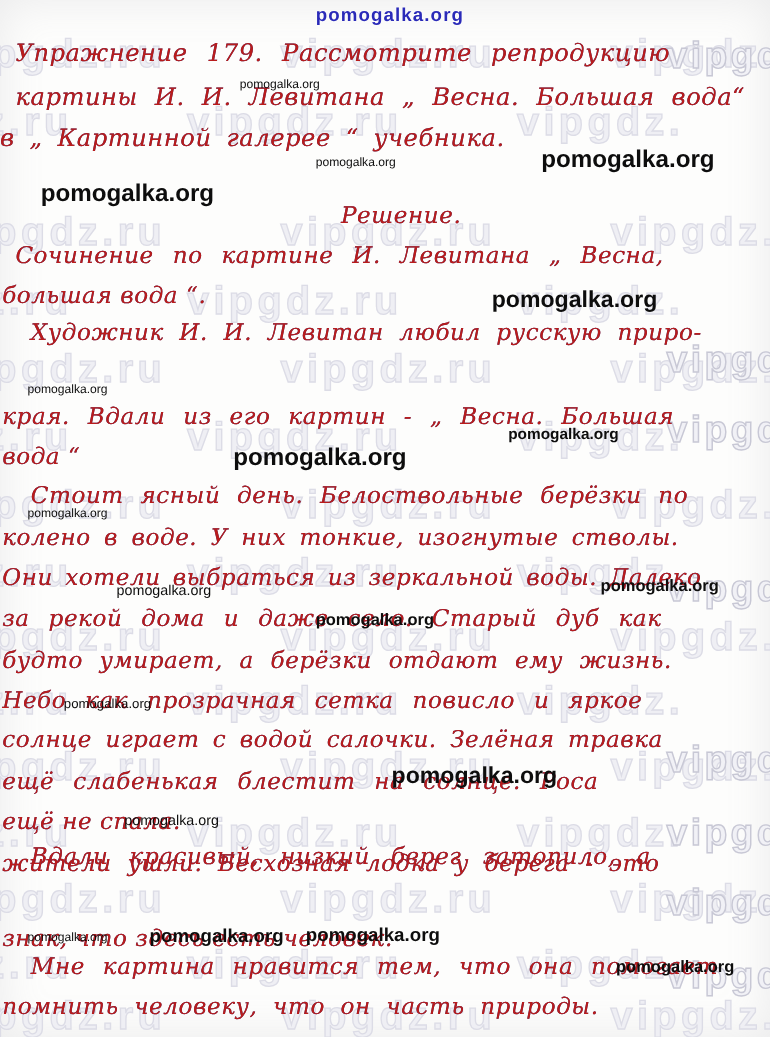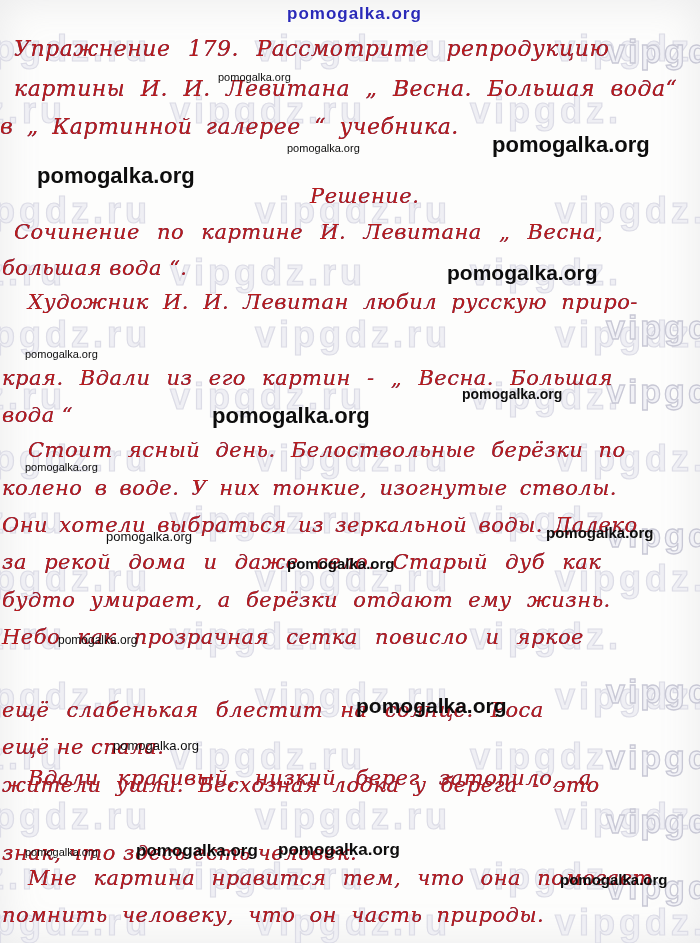--- a/index.html
+++ b/index.html
@@ -117,20 +117,21 @@
   <div class="hw" style="left:2px;top:256px">большая вода “.</div>
   <div class="hw" style="left:28px;top:290px;word-spacing:7px">Художник И. И. Левитан любил русскую приро-</div>
   <div class="hw" style="left:2px;top:366px;word-spacing:9px">края. Вдали из его картин - „ Весна. Большая</div>
   <div class="hw" style="left:2px;top:403px">вода “</div>
   <div class="hw" style="left:28px;top:438px;word-spacing:8px">Стоит ясный день. Белоствольные берёзки по</div>
   <div class="hw" style="left:2px;top:476px;word-spacing:5px">колено в воде. У них тонкие, изогнутые стволы.</div>
   <div class="hw" style="left:2px;top:513px;word-spacing:4px">Они хотели выбраться из зеркальной воды. Далеко</div>
   <div class="hw" style="left:2px;top:550px;word-spacing:10px">за рекой дома и даже село. Старый дуб как</div>
   <div class="hw" style="left:2px;top:588px;word-spacing:8px">будто умирает, а берёзки отдают ему жизнь.</div>
   <div class="hw" style="left:2px;top:625px;word-spacing:10px">Небо как прозрачная сетка повисло и яркое</div>
+  <div class="hw" style="left:2px;top:660px;word-spacing:5px">солнце играет с водой салочки. Зелёная травка</div>
   <div class="hw" style="left:2px;top:698px;word-spacing:10px">ещё слабенькая блестит на солнце. Роса</div>
   <div class="hw" style="left:2px;top:735px">ещё не спала.</div>
   <div class="hw" style="left:28px;top:766px;word-spacing:12px">Вдали красивый, низкий берег затопило, а</div>
   <div class="hw" style="left:2px;top:773px;word-spacing:7px">жители ушли. Бесхозная лодка у берега - это</div>
   <div class="hw" style="left:2px;top:841px">знак, что здесь есть человек.</div>
   <div class="hw" style="left:28px;top:866px;word-spacing:9px">Мне картина нравится тем, что она помогает</div>
   <div class="hw" style="left:2px;top:903px;word-spacing:7px">помнить человеку, что он часть природы.</div>
 
   <span class="pm blue" style="left:287px;top:4px">pomogalka.org</span>
   <span class="pm sm" style="left:218px;top:71px">pomogalka.org</span>

